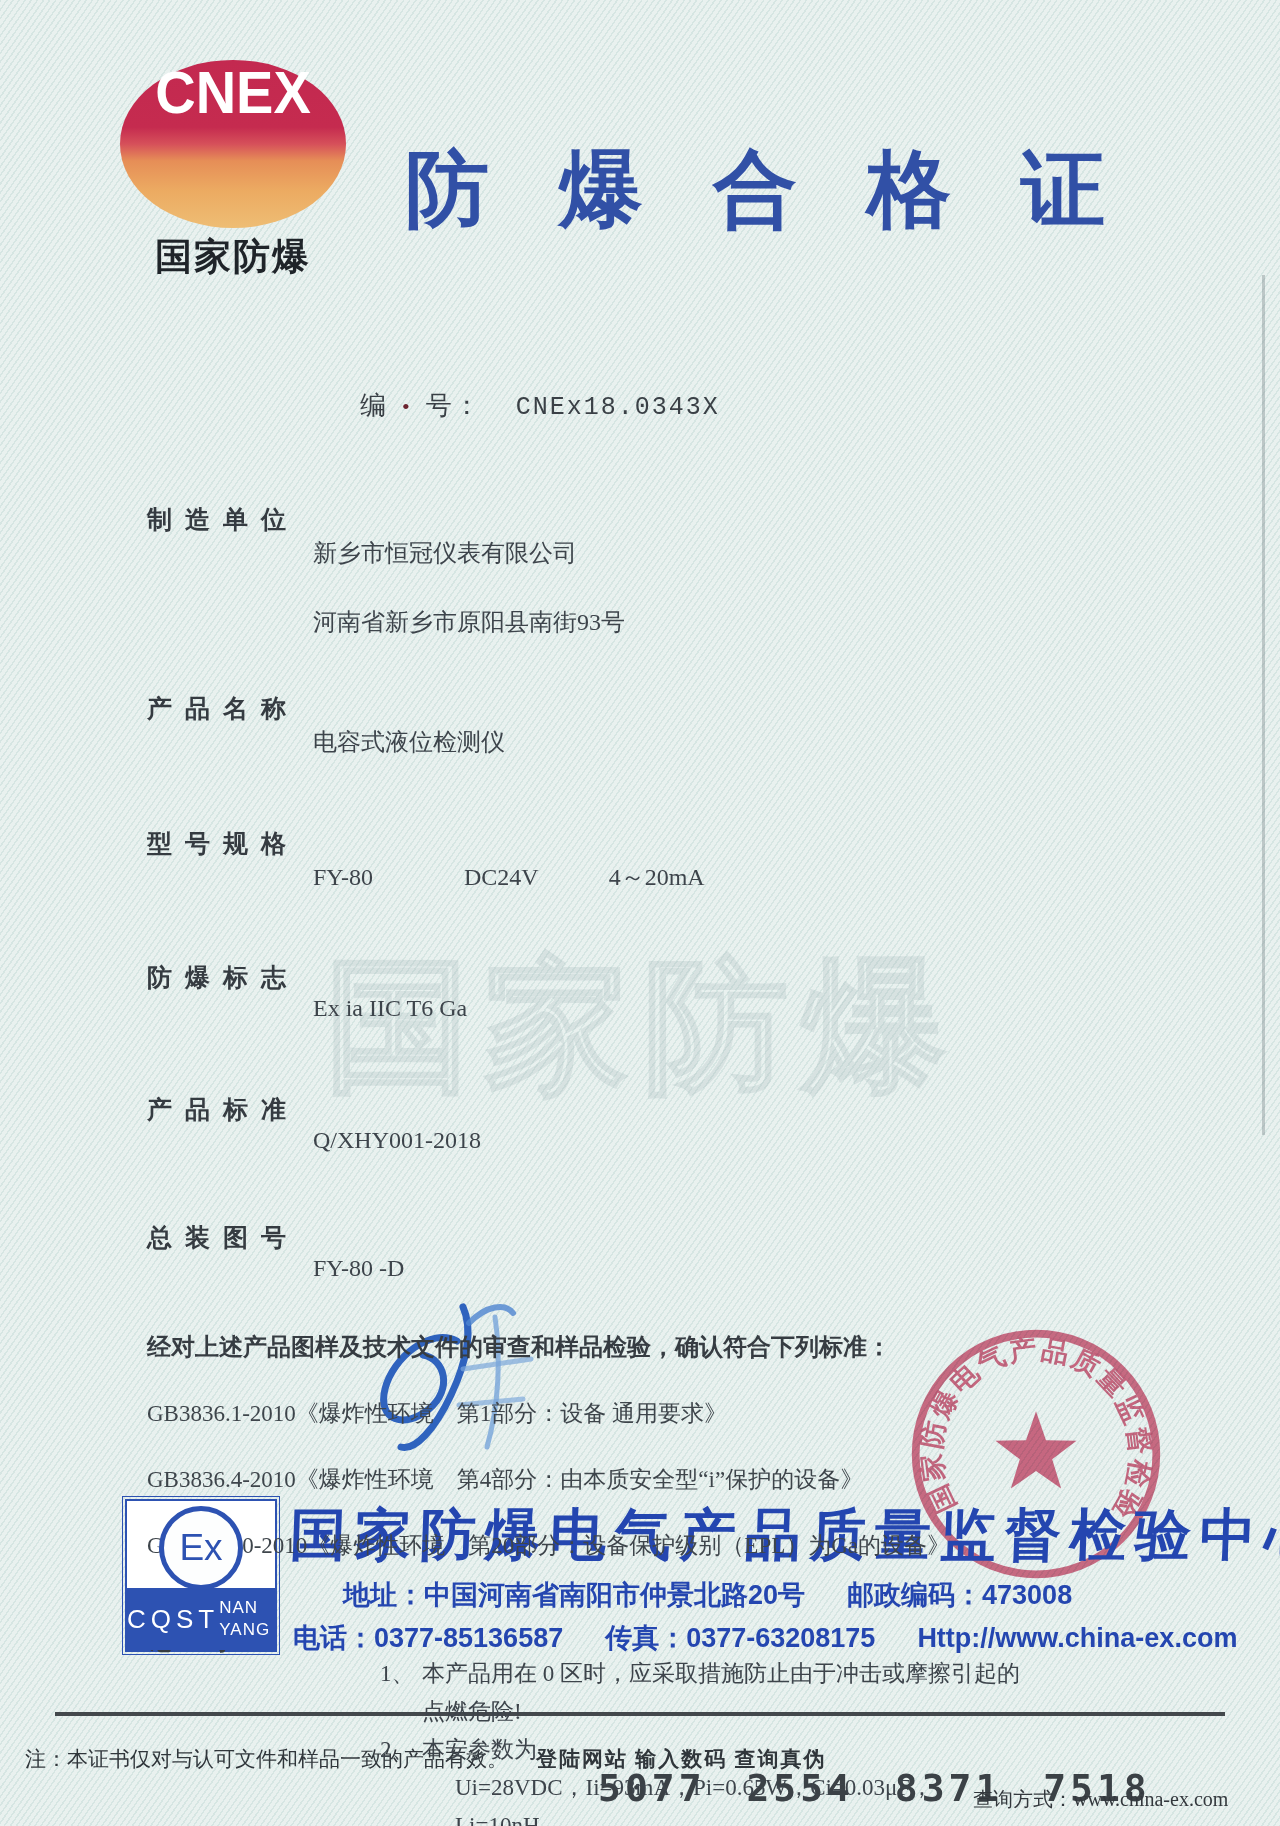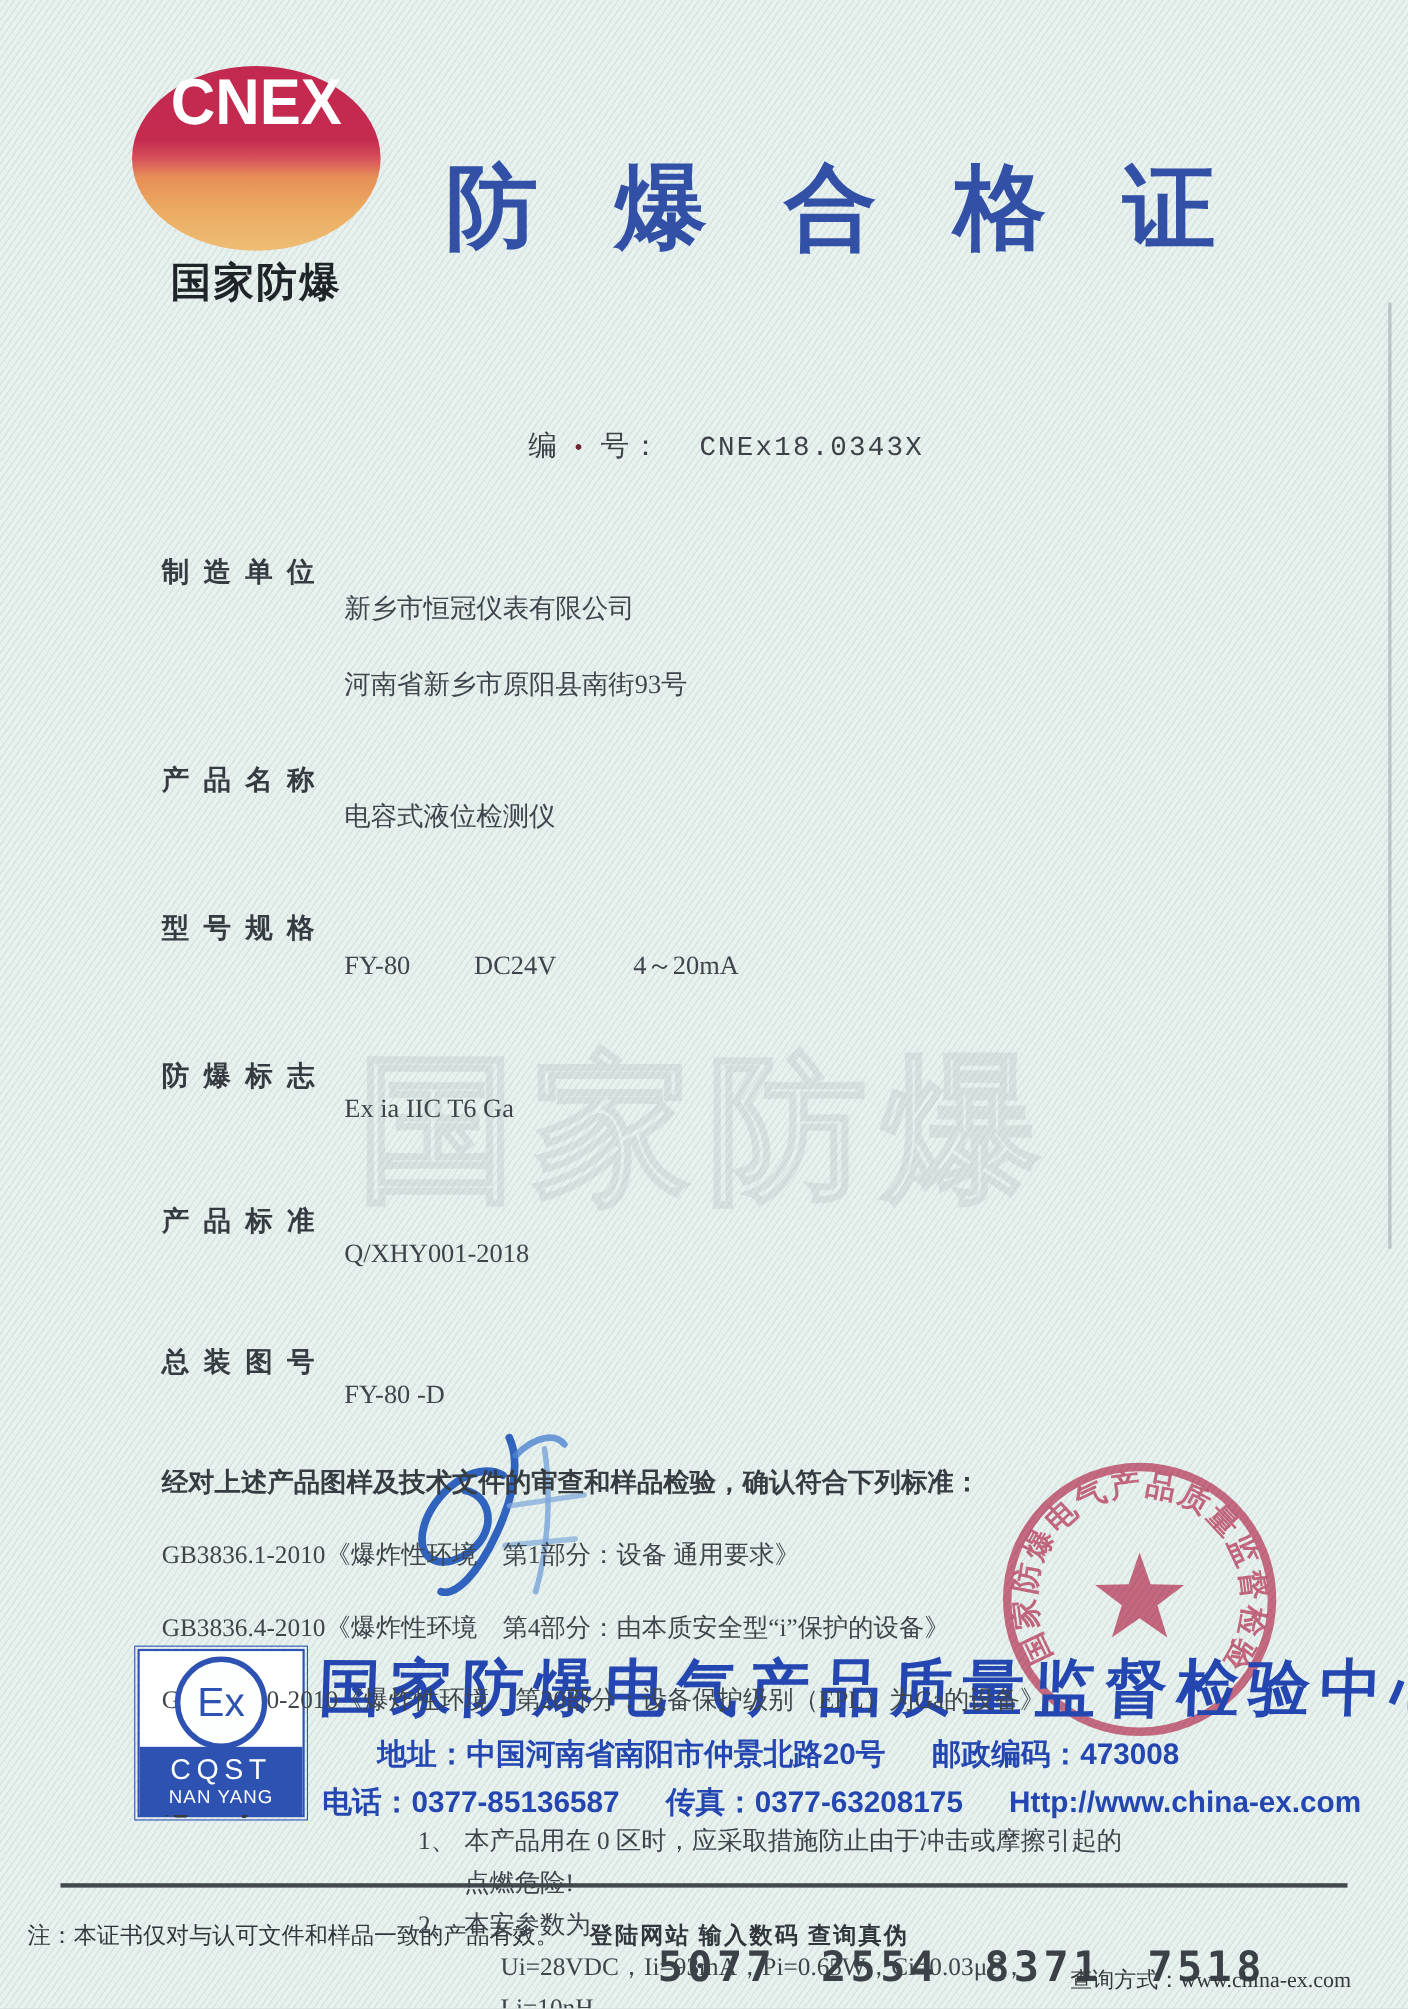--- a/index.html
+++ b/index.html
@@ -26,29 +26,29 @@
   }
   .hdr-sub{
     position:absolute;left:400px;top:70px;width:780px;text-align:center;
     font-size:48px;font-weight:700;color:#3150a6;letter-spacing:56px;line-height:1.1;
   }
   .hdr-title{
     position:absolute;left:400px;top:144px;width:780px;text-align:center;
     font-size:84px;font-weight:700;color:#3150a6;letter-spacing:70px;line-height:1.1;
   }
   .cert-line{
-    position:absolute;left:360px;top:296px;width:600px;text-align:center;
+    position:absolute;left:360px;top:296px;width:600px;
     font-size:26px;color:#3a4046;letter-spacing:2px;
   }
   .cert-line .dot{color:#6b2430;margin:0 14px;font-size:22px;}
   .cert-line .num{margin-left:34px;font-family:"Liberation Mono","DejaVu Sans Mono",monospace;font-size:25px;color:#3a4046;}
   
   .flabel{position:absolute;left:147px;font-size:25px;letter-spacing:13px;color:#353b41;font-weight:600;white-space:nowrap;}
   .fvalue{position:absolute;left:313px;font-size:24px;color:#3d444b;white-space:nowrap;}
-  .fvalue .gap1{margin-left:58px;} .fvalue .gap2{margin-left:70px;}
+  .fvalue .gap1{margin-left:91px;} .fvalue .gap2{margin-left:70px;}
   .para{position:absolute;left:147px;font-size:24px;font-weight:600;color:#363c42;white-space:nowrap;}
   .gbline{position:absolute;left:147px;font-size:23px;color:#3e454b;white-space:nowrap;}
   .notes-block{position:absolute;left:380px;top:963px;width:660px;font-size:23px;line-height:38px;color:#3d444b;}
   .notes-block .numrow{display:flex;}
   .notes-block .num{flex:0 0 42px;}
   .notes-block .params{margin-left:75px;font-family:"Liberation Serif","DejaVu Serif",serif;}
   
   .sig{position:absolute;left:345px;top:1295px;}
   .stamp{position:absolute;left:905px;top:1323px;mix-blend-mode:multiply;opacity:.88;}
   
@@ -58,21 +58,21 @@
     background:#ffffff;box-sizing:border-box;
   }
   .badge .circ{
     position:absolute;left:32px;top:5px;width:84px;height:84px;border-radius:50%;
     border:5px solid #2d52b2;box-sizing:border-box;background:#fdfefe;
     display:flex;align-items:center;justify-content:center;z-index:2;
   }
   .badge .circ span{font-family:"Liberation Sans",sans-serif;font-weight:normal;font-size:37px;color:#2d52b2;}
   .badge .band{
     position:absolute;left:0;bottom:0;width:100%;height:62px;background:#2d52b2;
-    display:flex;flex-direction:column;align-items:center;justify-content:center;z-index:1;
+    display:flex;align-items:center;justify-content:center;z-index:1;
   }
   .badge .band .cqst{font-family:"Liberation Sans",sans-serif;font-size:26px;letter-spacing:5px;color:#fff;font-weight:500;line-height:30px;}
   .badge .band .ny{font-family:"Liberation Sans",sans-serif;font-size:17px;letter-spacing:1px;color:#fff;font-weight:500;line-height:22px;}
   .org-name{
     position:absolute;left:290px;top:1498px;width:930px;
     font-size:56px;font-weight:900;color:#2446b0;letter-spacing:9px;white-space:nowrap;
     transform:skewX(-2deg);
   }
   .org-line{position:absolute;font-family:"Liberation Sans","DejaVu Sans",sans-serif;font-weight:bold;color:#2446b0;font-size:27px;white-space:nowrap;}
   .org-line .sp{margin-left:42px;}

